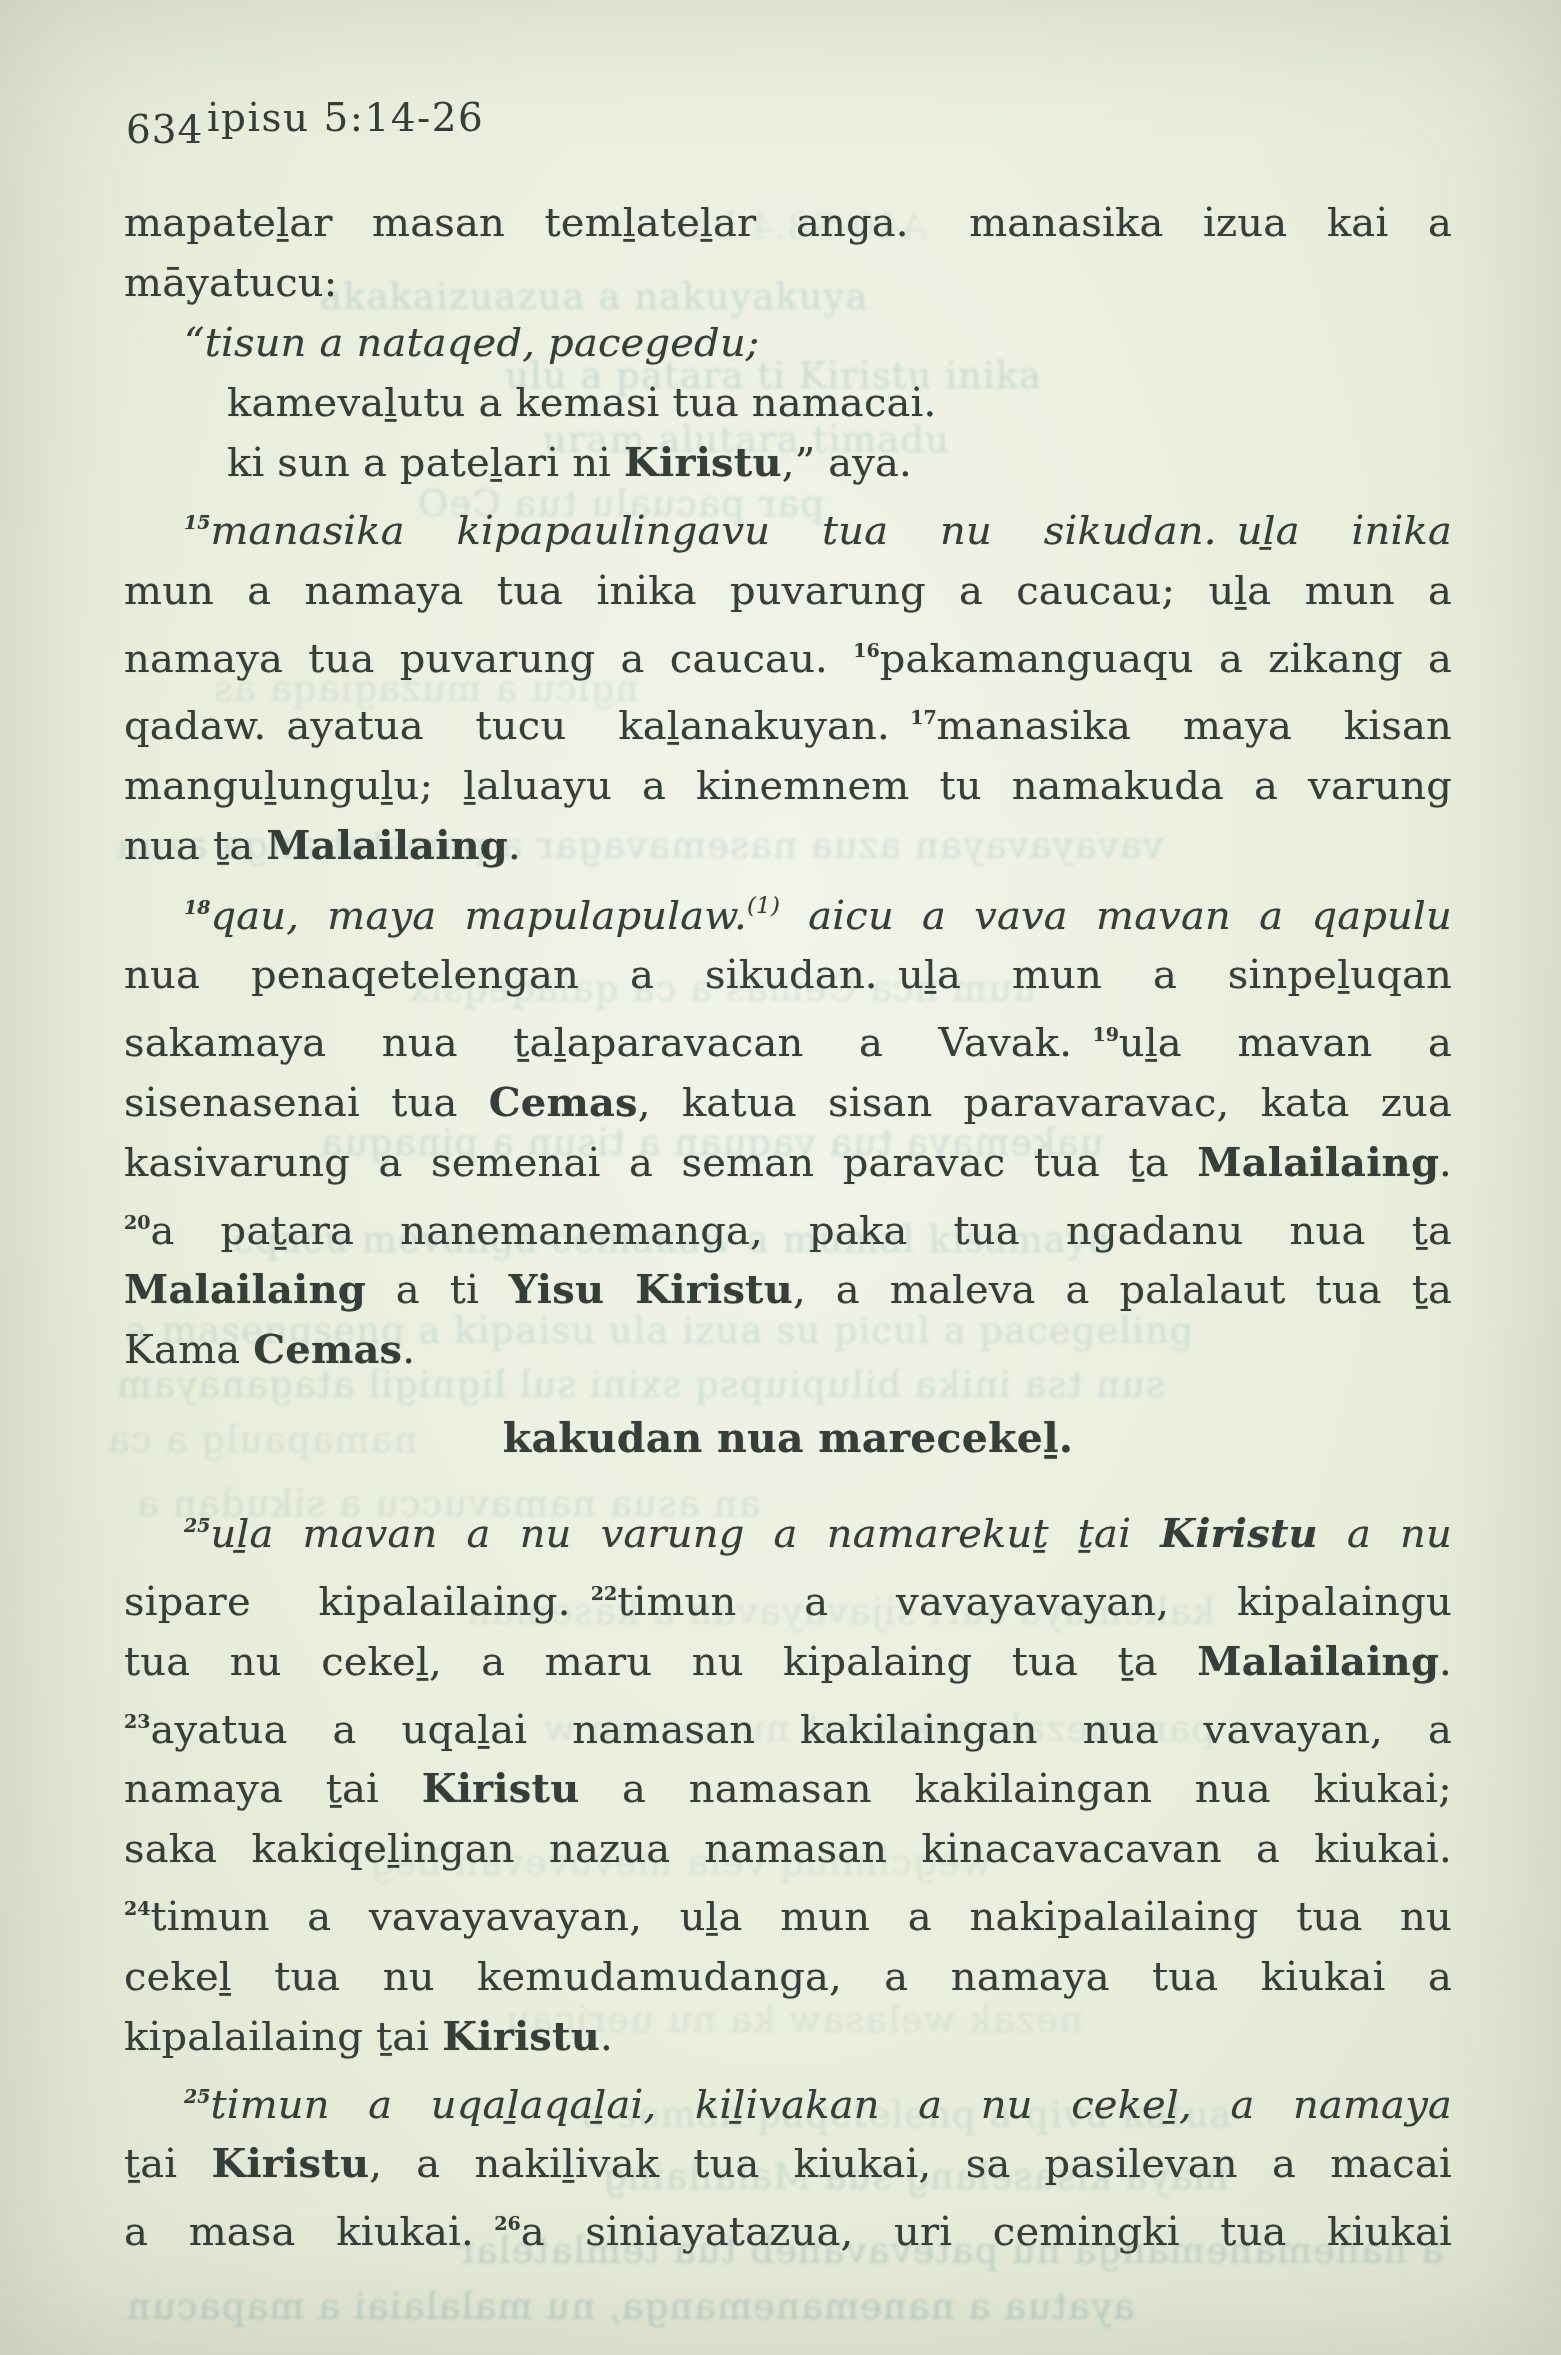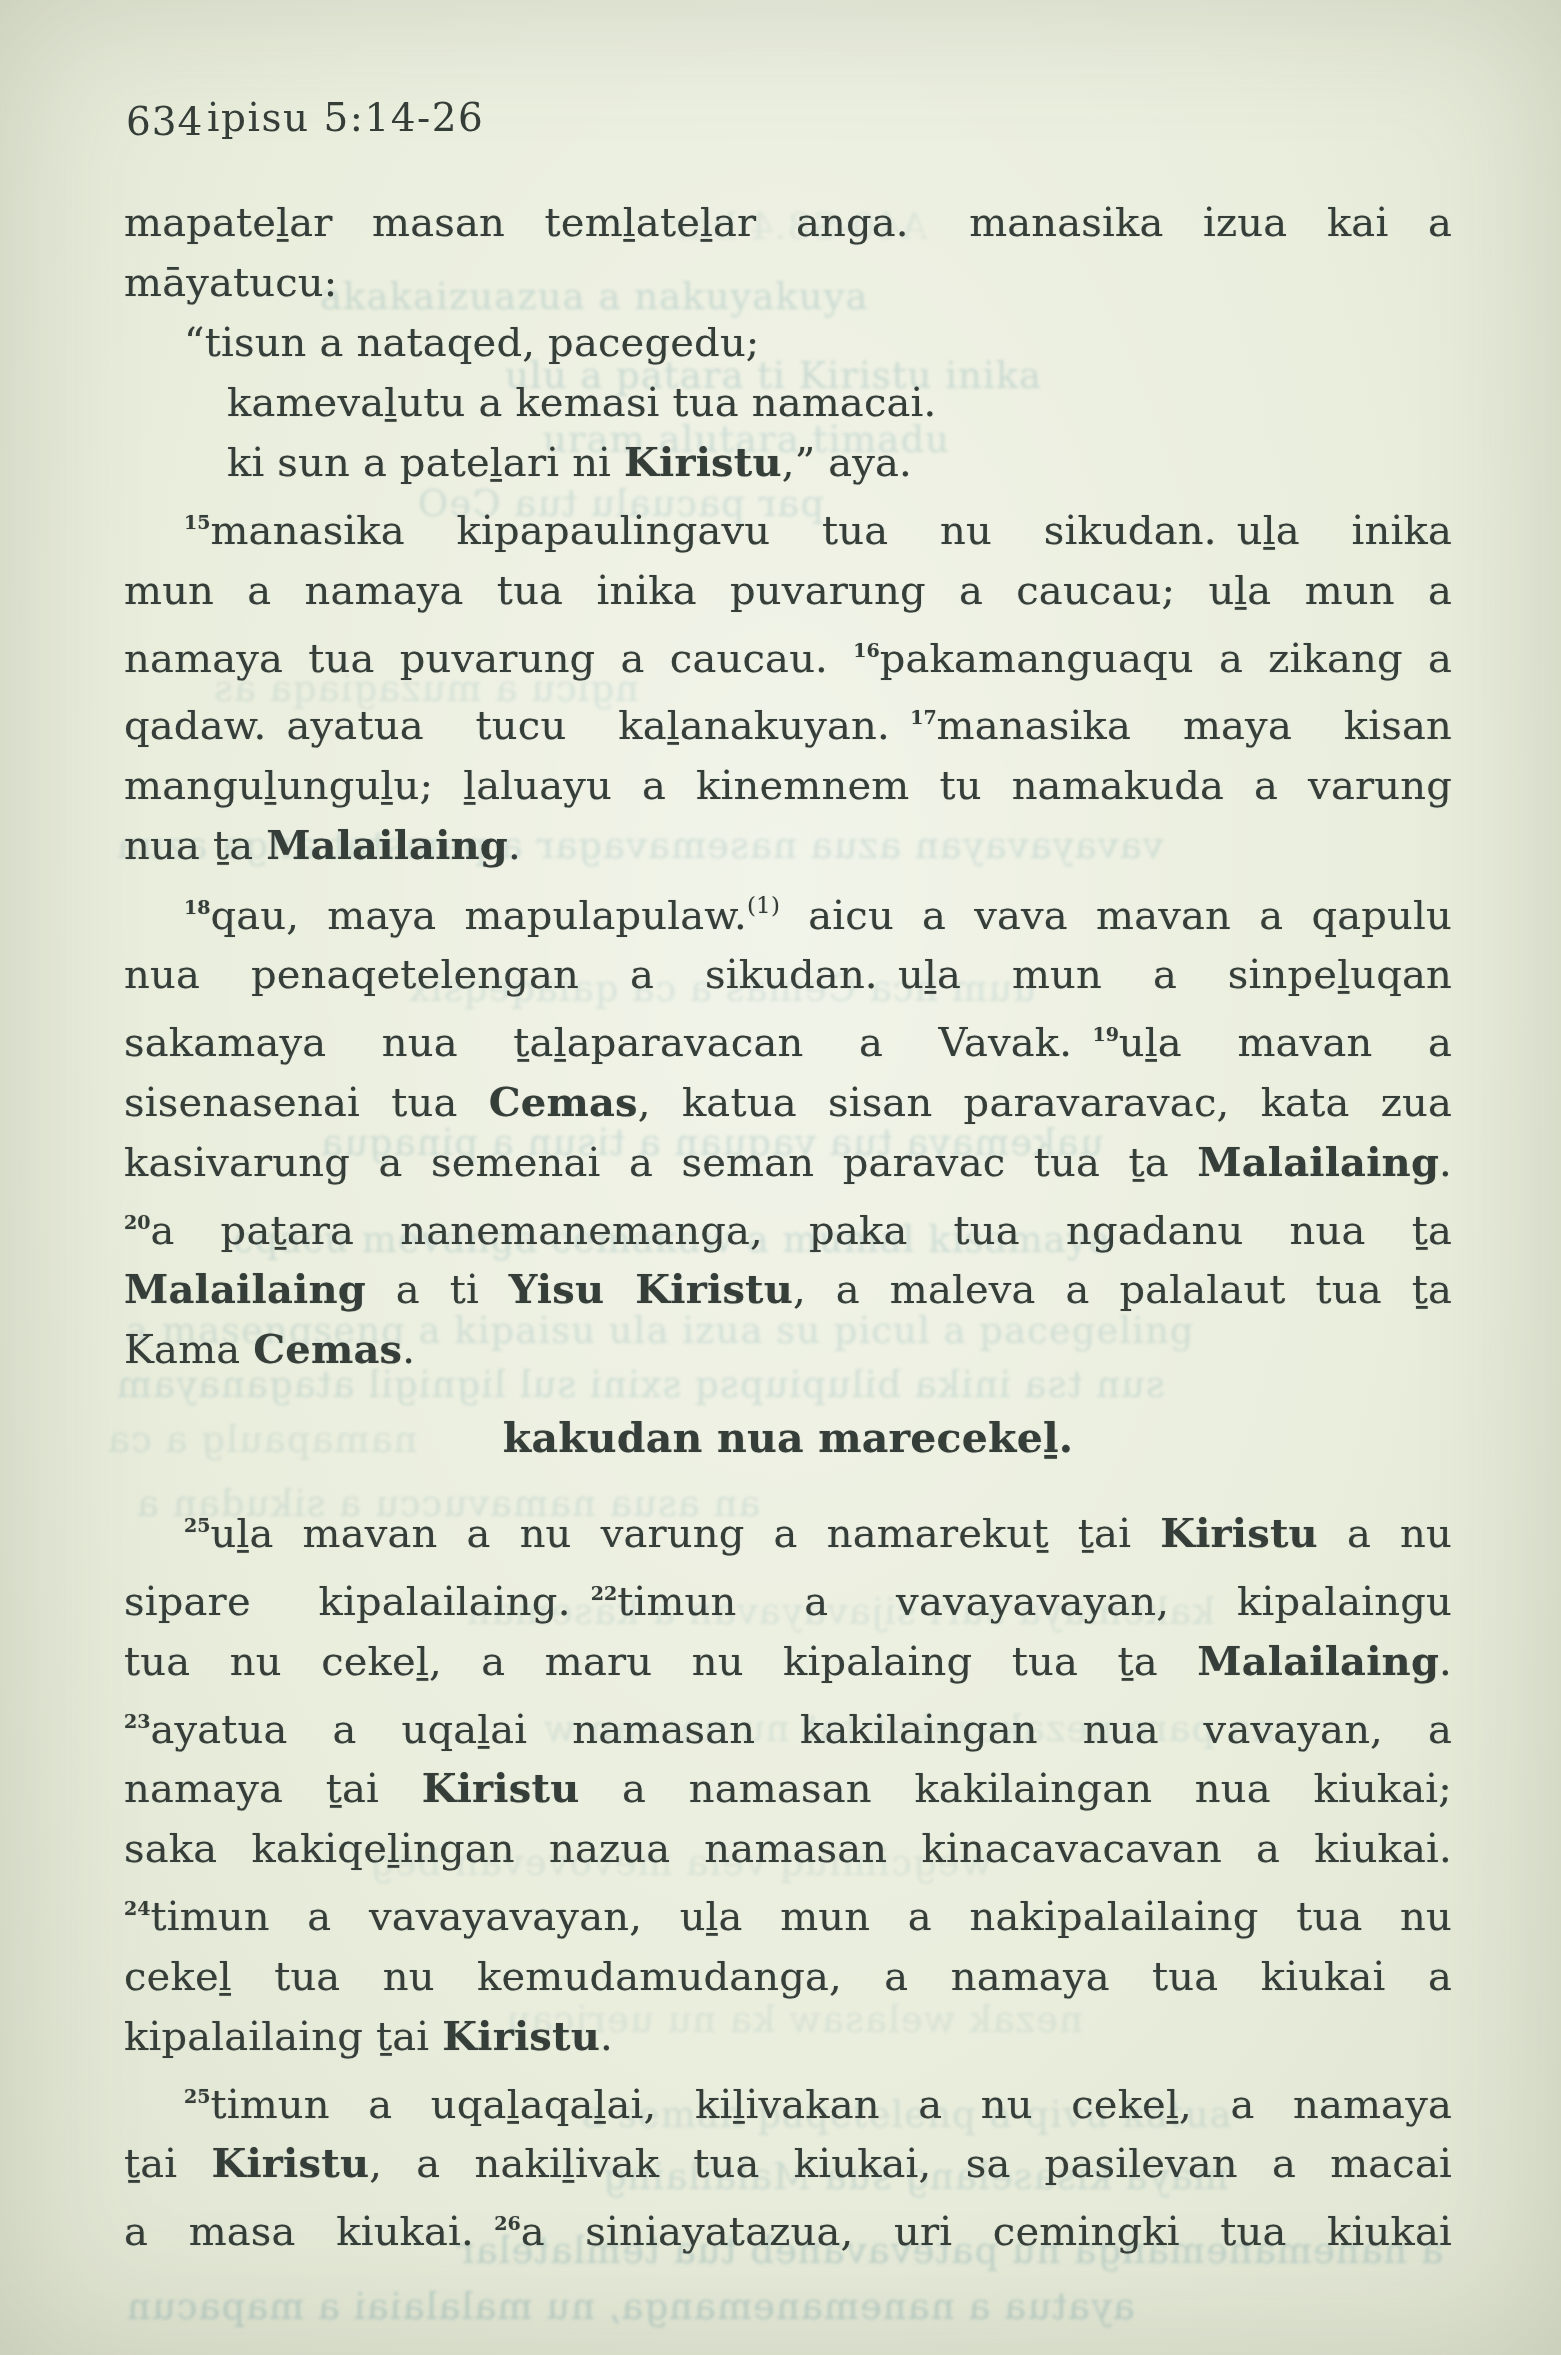--- a/index.html
+++ b/index.html
@@ -11,26 +11,26 @@
     overflow:hidden;
     font-family:"DejaVu Serif","Liberation Serif",serif;
     color:var(--ink,#363e3a);
   }
   .vignette{position:absolute;inset:0;box-shadow:inset 0 0 146px rgba(90,100,70,.20);pointer-events:none;z-index:5;}
   .ghost-layer{position:absolute;inset:0;z-index:1;}
   .ghost{position:absolute;font-size:37px;line-height:1;white-space:nowrap;color:var(--ghost,#7fa9ae);filter:blur(1.6px);pointer-events:none;letter-spacing:1px;}
   .ghost.mir{transform:scaleX(-1);transform-origin:center;}
   .content{position:absolute;left:124px;right:109px;top:0;z-index:2;}
   .header{position:relative;margin-top:93px;height:50px;font-size:39px;line-height:50px;}
-  .page-num{position:absolute;left:1.9px;top:4px;letter-spacing:1px;text-align:center;}
+  .page-num{position:absolute;left:1.9px;top:12px;letter-spacing:1px;text-align:center;}
   .running-title{display:block;text-align:left;transform:translateX(83px);letter-spacing:1.5px;}
   .body{margin-top:49px;font-size:40px;line-height:60px;letter-spacing:0.2px;text-shadow:0 0 1px rgba(40,50,45,.35);}
   .line{min-height:60px;}
   .jl{text-align:justify;text-align-last:justify;text-justify:inter-word;}
-  .ind1{text-indent:60px;}
+  .ind1{text-indent:60px;font-style:italic;}
   .ind2{text-indent:103px;}
   .section-heading{margin-top:29px;margin-bottom:27px;text-align:center;font-weight:bold;font-size:41px;text-indent:0;}
   .v{font-weight:bold;font-size:19px;vertical-align:14.6px;letter-spacing:0;}
   .fnm{font-size:23px;vertical-align:15.5px;}
 </style>
 </head>
 <body>
 
 <div class="page">
   <div class="ghost-layer" id="ghost-layer">

